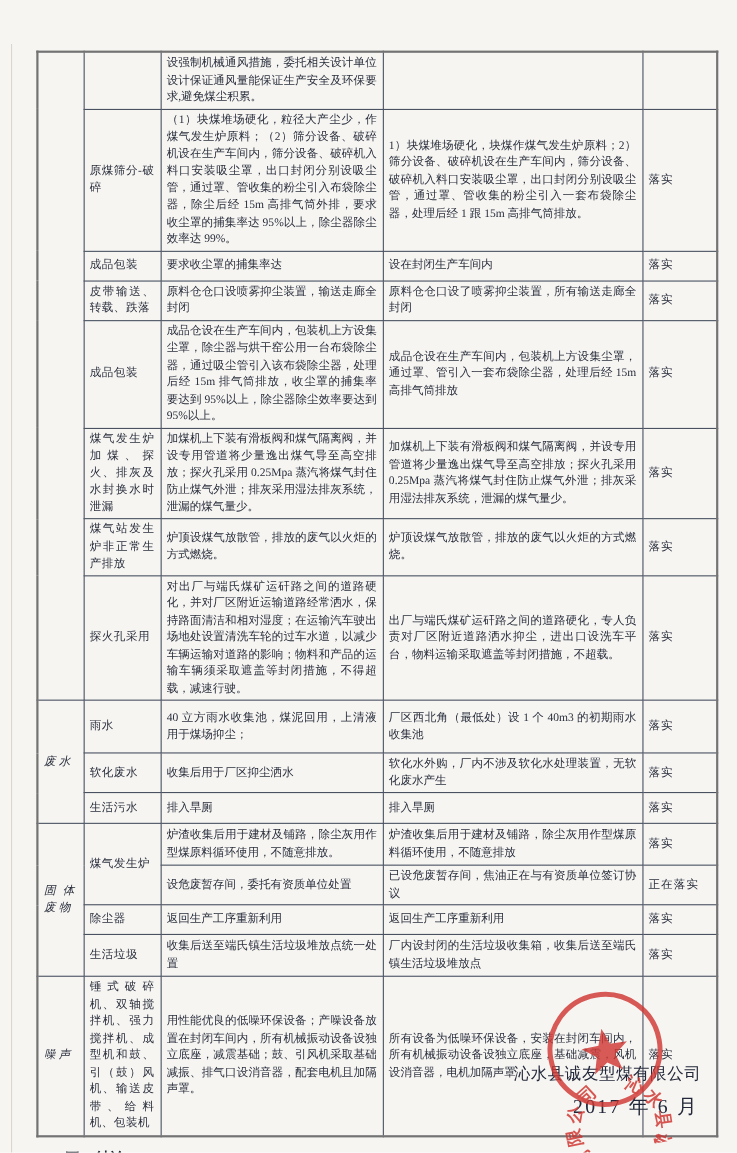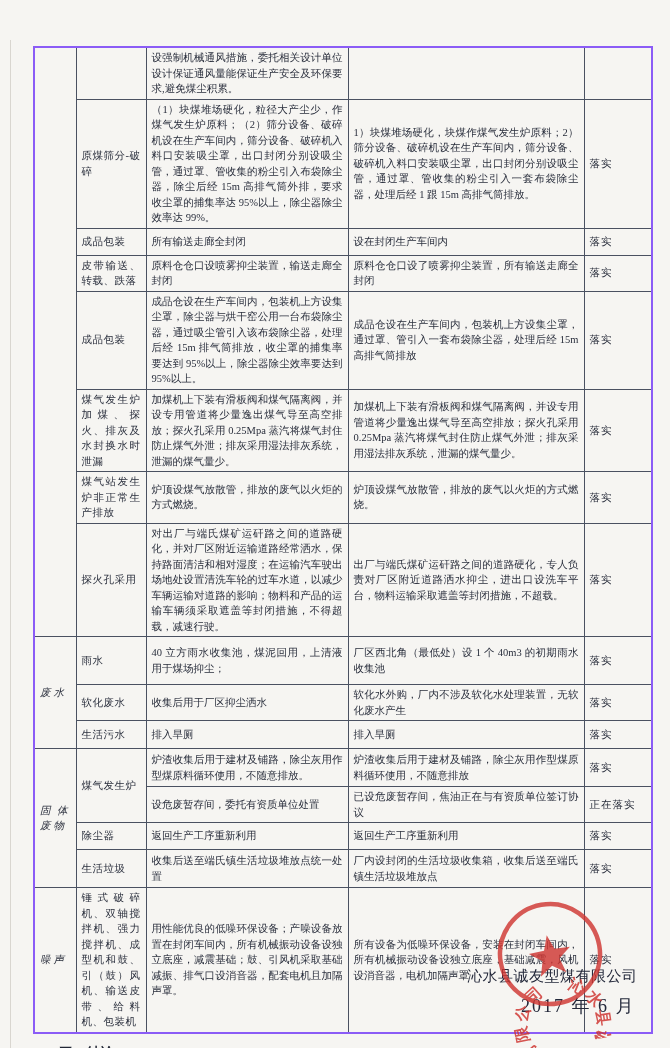--- a/index.html
+++ b/index.html
@@ -11,21 +11,21 @@
     color:#262b38;
     overflow:hidden;
   }
   .scan-edge{
     position:absolute;left:10px;top:40px;bottom:0;width:1px;
     background:#d9d6d0;
   }
   .content{position:absolute;left:33px;top:46px;width:620px;}
   table.matrix{
     border-collapse:collapse;table-layout:fixed;width:618px;
-    border:2px solid #8b5cf6;
+    border:2px solid #737373;
   }
   table.matrix td{
     border:1px solid #4a5161;
     font-size:10.5px;line-height:15.5px;
     padding:2px 5px;
     vertical-align:middle;
     text-align:justify;
     word-break:break-all;
     color:#2a2f3d;
   }
@@ -92,21 +92,21 @@
           <td class="status"></td>
         </tr>
         <tr style="height:103px">
           <td class="sub">原煤筛分-破碎</td>
           <td>（1）块煤堆场硬化，粒径大产尘少，作煤气发生炉原料；（2）筛分设备、破碎机设在生产车间内，筛分设备、破碎机入料口安装吸尘罩，出口封闭分别设吸尘管，通过罩、管收集的粉尘引入布袋除尘器，除尘后经 15m 高排气筒外排，要求收尘罩的捕集率达 95%以上，除尘器除尘效率达 99%。</td>
           <td>1）块煤堆场硬化，块煤作煤气发生炉原料；2）筛分设备、破碎机设在生产车间内，筛分设备、破碎机入料口安装吸尘罩，出口封闭分别设吸尘管，通过罩、管收集的粉尘引入一套布袋除尘器，处理后经 1 跟 15m 高排气筒排放。</td>
           <td class="status">落实</td>
         </tr>
         <tr style="height:27px">
           <td class="sub">成品包装</td>
-          <td>所有输送走廊全封闭</td>
+          <td>要求收尘罩的捕集率达</td>
           <td>设在封闭生产车间内</td>
           <td class="status">落实</td>
         </tr>
         <tr style="height:28px">
           <td class="sub">皮带输送、转载、跌落</td>
           <td>原料仓仓口设喷雾抑尘装置，输送走廊全封闭</td>
           <td>原料仓仓口设了喷雾抑尘装置，所有输送走廊全封闭</td>
           <td class="status">落实</td>
         </tr>
         <tr style="height:75px">

